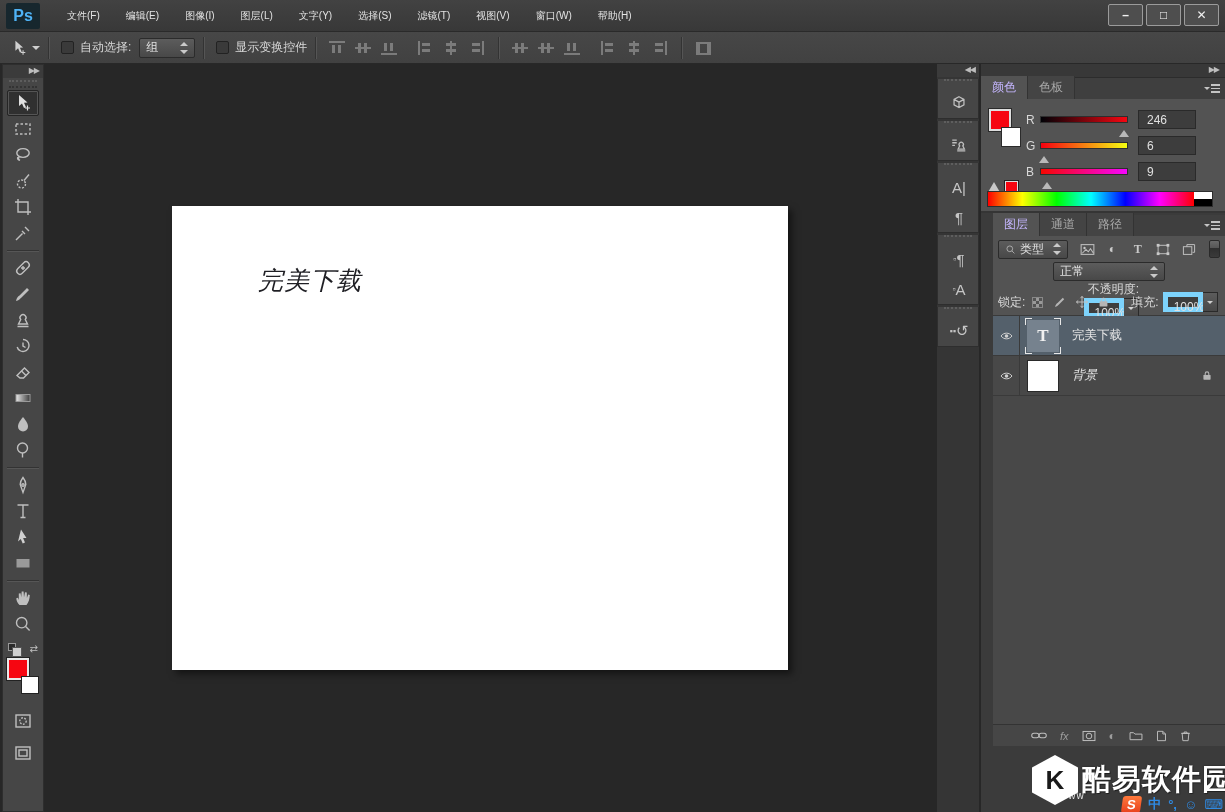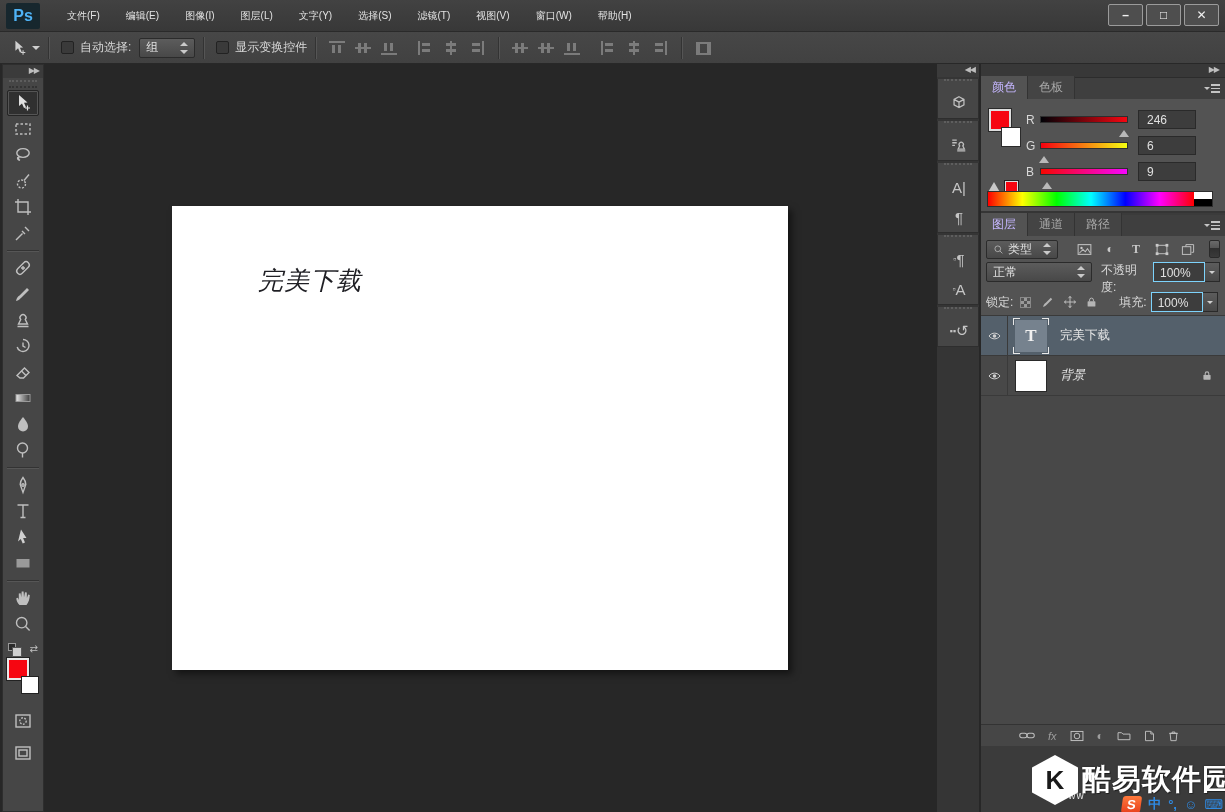--- a/index.html
+++ b/index.html
@@ -115,30 +115,30 @@
   .ch-value { width:58px; height:19px; margin-left:10px; background:#3d3d3d; border:1px solid #2a2a2a; color:#e0e0e0;
     padding:2px 0 0 8px; }
   #cp-warning { position:absolute; left:6px; top:82px; display:flex; align-items:center; gap:4px; }
   #warn-tri { width:0; height:0; border-left:7px solid transparent; border-right:7px solid transparent; border-bottom:12px solid #c9c9c9; position:relative; }
   #cp-warn-swatch { width:13px; height:13px; border:1px solid #ddd; outline:1px solid #222; }
   #cp-spectrum { position:absolute; left:6px; bottom:4px; width:226px; height:16px; border:1px solid #2e2e2e; display:flex; }
   #spec-rainbow { flex:1; background:linear-gradient(to right,#ff0000,#ffff00,#00ff00,#00ffff,#0000ff,#ff00ff,#ff0000); }
   #spec-bw { width:18px; display:flex; flex-direction:column; }
   #spec-bw i:first-child { flex:1; background:#fff; } #spec-bw i:last-child { flex:1; background:#000; }
 
-  #layers-panel { margin-top:2px; }
+  #layers-panel { margin-top:2px;margin-left:12px; }
   #lp-filter { background:#535353; height:26px; display:flex; align-items:center; padding:0 5px; gap:4px; }
   #filter-dd { width:72px; height:19px; }
   .lp-fico { width:22px; height:18px; display:flex; align-items:center; justify-content:center; color:#c9c9c9; font-size:12px; }
   #filter-toggle { width:11px; height:18px; margin-left:6px; background:linear-gradient(#6a6a6a,#555 45%,#2f2f2f 45%,#3a3a3a); border:1px solid #2a2a2a; border-radius:2px; }
-  #lp-blend { background:#535353; height:27px; display:flex; padding:0 5px; }
+  #lp-blend { background:#535353; height:27px; display:flex; align-items:center; padding:0 5px;flex-direction:column; }
   #blend-dd { width:112px; height:20px; }
   .lp-label { margin-left:9px; color:#d8d8d8; }
   .val-dd { display:flex; margin-left:4px; }
-  .val-dd .val { width:52px; height:20px; background:#3d3d3d; border:1px solid #7dd3fc; padding:3px 0 0 6px; color:#e0e0e0; }
+  .val-dd .val { width:40px; height:20px; background:#3d3d3d; border:5px solid #7dd3fc; padding:3px 0 0 6px; color:#e0e0e0; }
   .val-dd .btn { width:15px; height:20px; background:linear-gradient(#5c5c5c,#484848); border:1px solid #2a2a2a; border-left:none;
     display:flex; align-items:center; justify-content:center; }
   .val-dd .btn i { width:0; height:0; border:3.5px solid transparent; border-top-color:#d0d0d0; margin-top:3px; }
   #lp-lock { background:#535353; height:27px; display:flex; align-items:center; padding:0 5px; border-bottom:1px solid #3a3a3a; }
   .lock-ico { width:19px; height:16px; margin-left:3px; display:flex; align-items:center; justify-content:center; color:#c5c5c5; }
   #checker { width:11px; height:11px; border:1px solid #888;
     background-image:linear-gradient(45deg,#999 25%,transparent 25%,transparent 75%,#999 75%),linear-gradient(45deg,#999 25%,transparent 25%,transparent 75%,#999 75%);
     background-size:6px 6px; background-position:0 0,3px 3px; }
   #layers-list { background:#484848; height:408px; }
   .layer-row { height:40px; display:flex; align-items:center; border-bottom:1px solid #3a3a3a; position:relative; }

